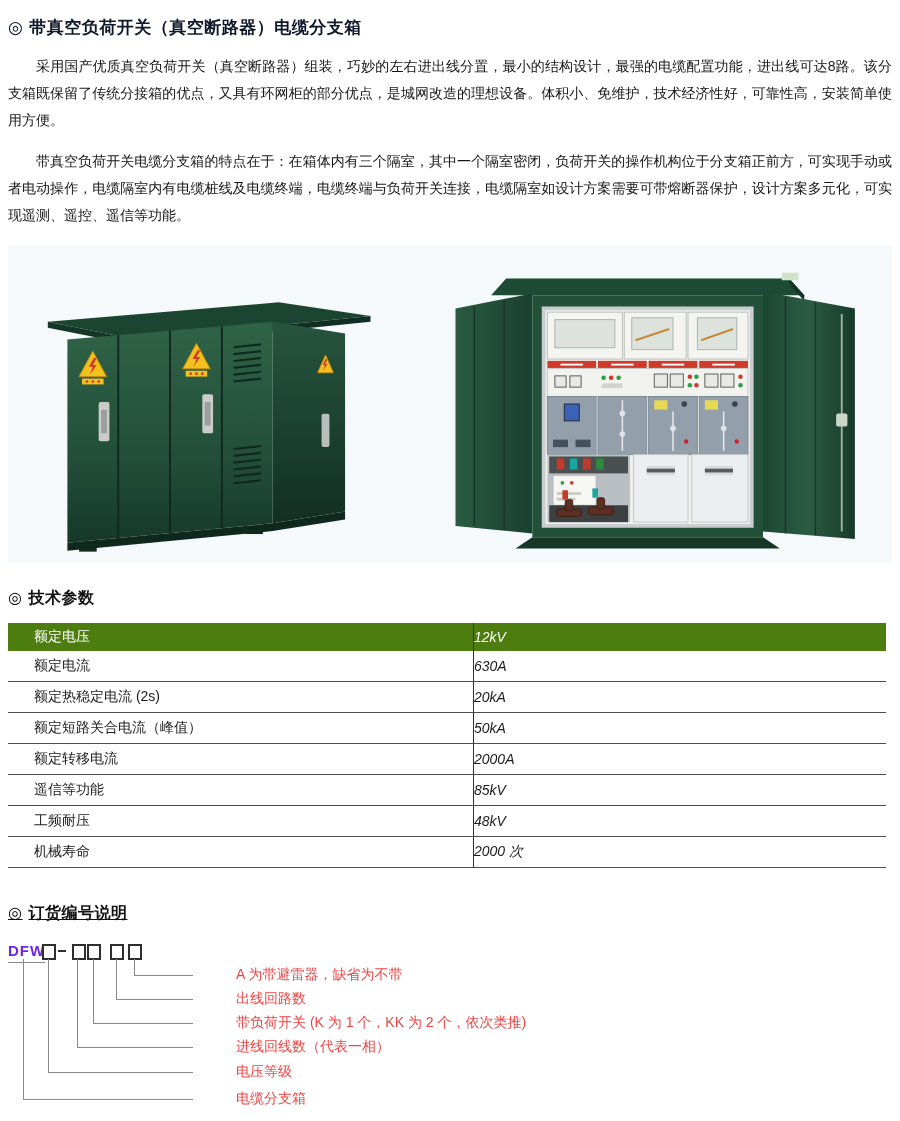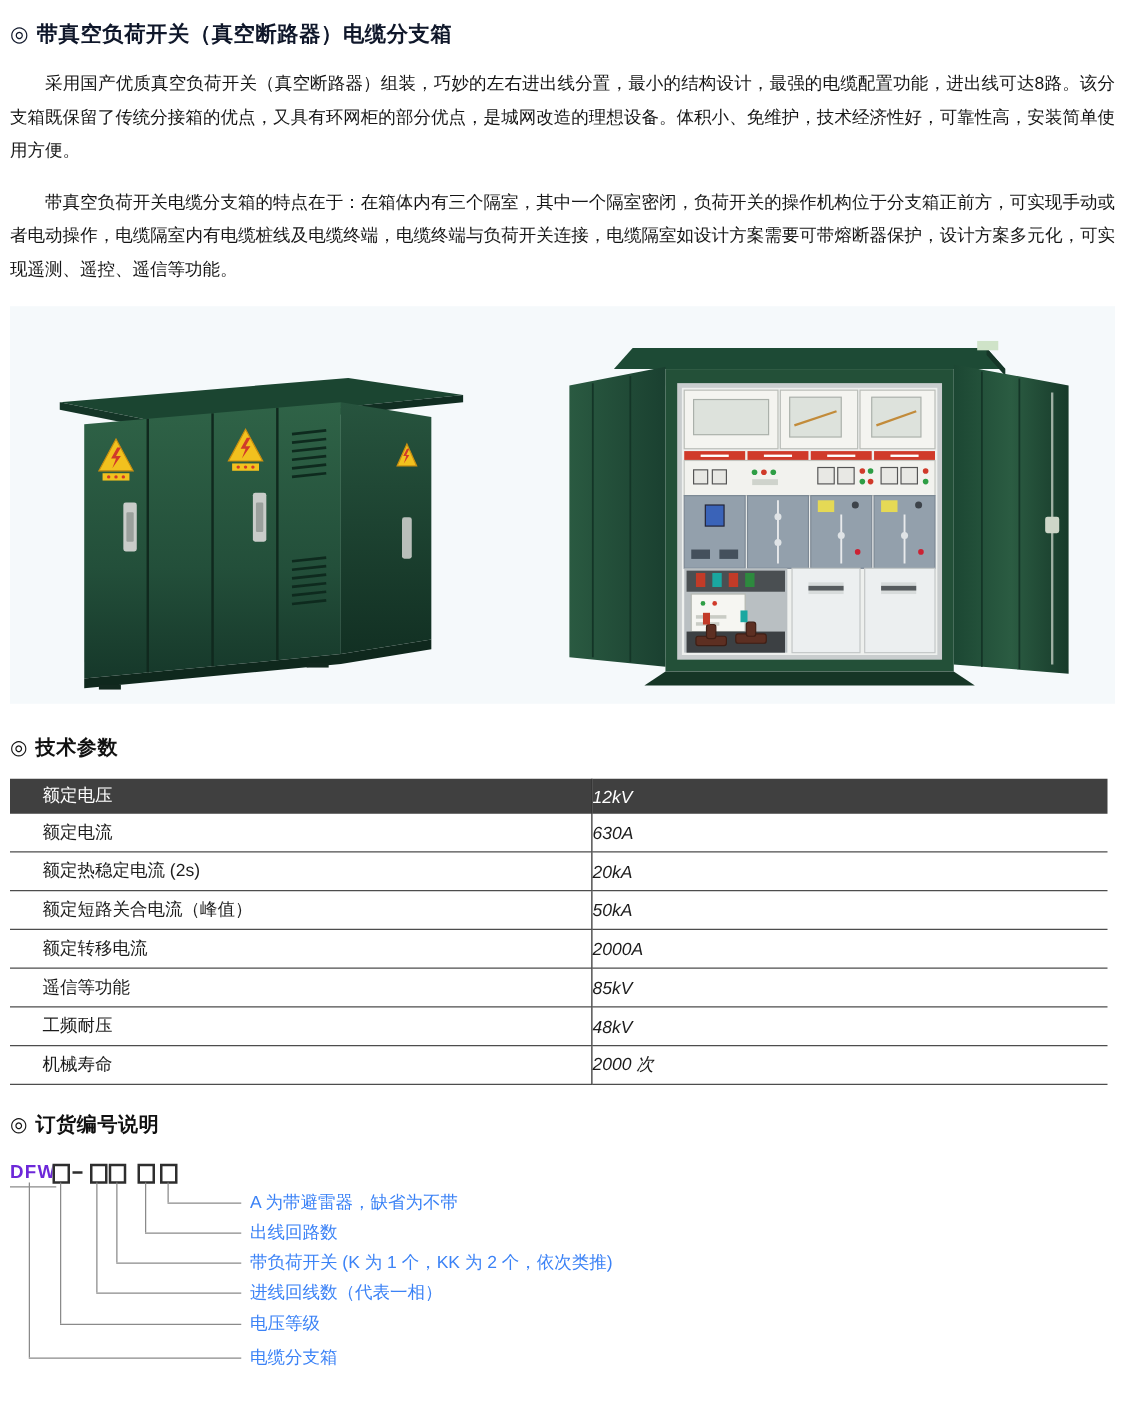--- a/index.html
+++ b/index.html
@@ -77,22 +77,22 @@
   .code-box{
     position:absolute;top:2px;width:10px;height:12px;
     border:2px solid #2e2e2e;background:#fff;
   }
   .code-dash{
     position:absolute;top:8px;height:2px;width:8px;background:#2e2e2e;
   }
   .dg-vline{position:absolute;width:1px;background:#8a8a8a;}
   .dg-hline{position:absolute;height:1px;background:#8a8a8a;}
   .dg-label{
-    position:absolute;font-size:14px;color:#3b82f6;
-    white-space:nowrap;transform:translateY(-50%);
+    position:absolute;font-size:14px;color:#ef4444;
+    white-space:nowrap;transform:translateY(-50%);margin-left:36px;
   }
 </style>
 </head>
 <body>
 
 <div class="page">
 
   <h1 class="doc-title"><span class="marker">◎</span><span>带真空负荷开关（真空断路器）电缆分支箱</span></h1>
 
   <p class="para">采用国产优质真空负荷开关（真空断路器）组装，巧妙的左右进出线分置，最小的结构设计，最强的电缆配置功能，进出线可达8路。该分支箱既保留了传统分接箱的优点，又具有环网柜的部分优点，是城网改造的理想设备。体积小、免维护，技术经济性好，可靠性高，安装简单使用方便。</p>
@@ -311,21 +311,21 @@
 
         <polygon points="86,302 332,302 350,314 68,314" fill="#163626"></polygon>
       </svg>
     </div>
   </div>
 
   <h2 class="section-heading"><span class="marker">◎</span><span>技术参数</span></h2>
 
   <table class="tech">
     <tbody>
-        <tr class="highlight" style="background: #404040;">
+        <tr class="highlight" style="background: #4d7c0f;">
           <td class="param-label">额定电压</td>
           <td class="param-value">12kV</td>
         </tr>
         <tr>
           <td class="param-label">额定电流</td>
           <td class="param-value">630A</td>
         </tr>
         <tr>
           <td class="param-label">额定热稳定电流 (2s)</td>
           <td class="param-value">20kA</td>
@@ -346,21 +346,21 @@
           <td class="param-label">工频耐压</td>
           <td class="param-value">48kV</td>
         </tr>
         <tr>
           <td class="param-label">机械寿命</td>
           <td class="param-value">2000 次</td>
         </tr>
       </tbody>
   </table>
 
-  <h2 class="section-heading" style="margin-top:22px;"><span class="marker">◎</span><span>订货编号说明</span></h2>
+  <h2 class="section-heading" style="margin-top:35px;text-decoration:underline;"><span class="marker">◎</span><span>订货编号说明</span></h2>
 
   <div class="order-diagram">
     <div class="code-row">
       <span class="code-prefix">DFW</span>
       <span class="code-box" style="left:34px;"></span>
       <span class="code-dash" style="left:50px;"></span>
       <span class="code-box" style="left:64px;"></span>
       <span class="code-box" style="left:79px;"></span>
       <span class="code-box" style="left:102px;"></span>
       <span class="code-box" style="left:120px;"></span>

